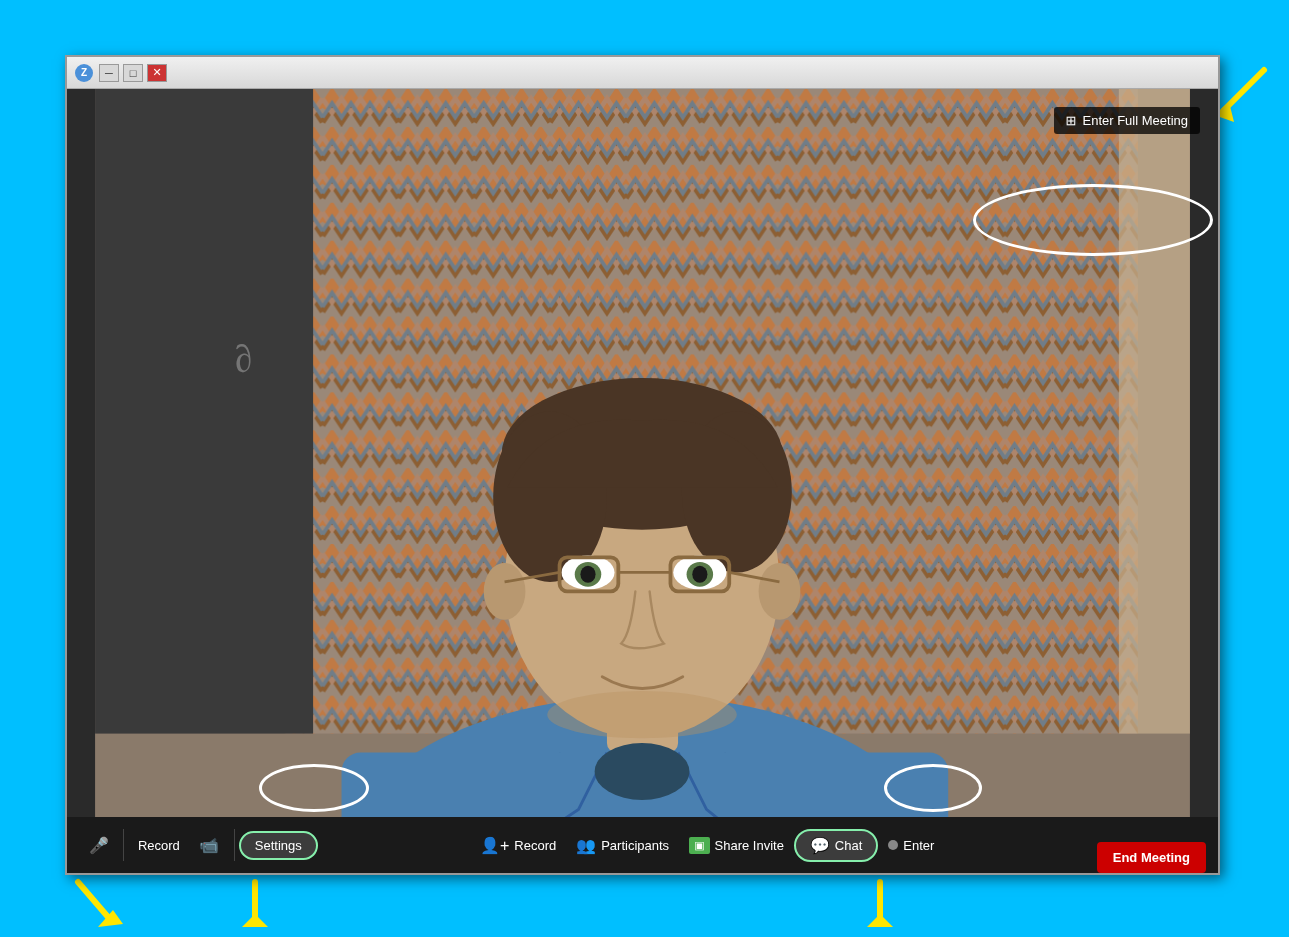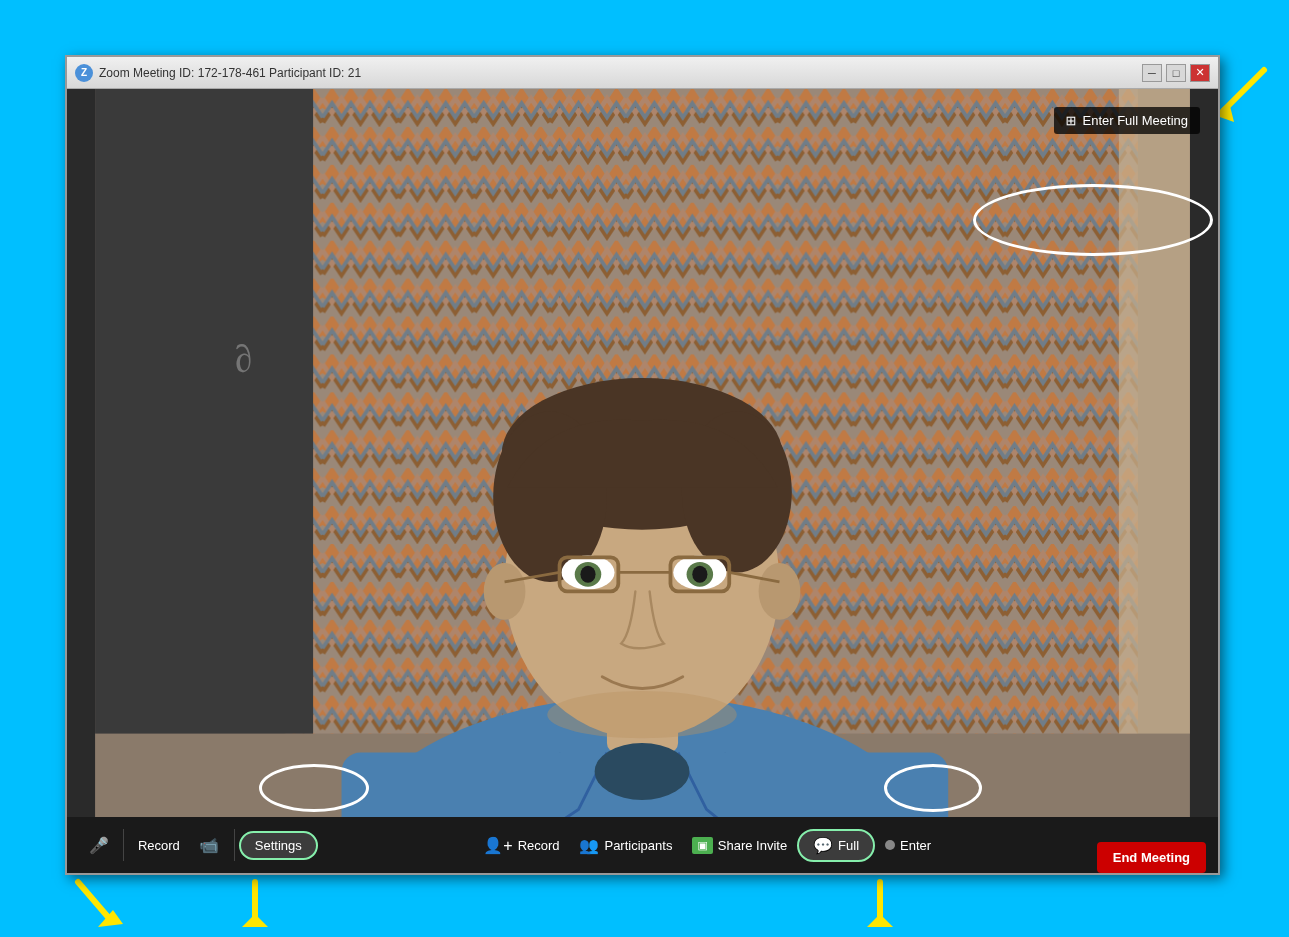--- a/index.html
+++ b/index.html
@@ -212,21 +212,20 @@
   <svg style="position:absolute; bottom:5px; left:845px; z-index:2;" width="70" height="60" viewBox="0 0 70 60">
     <line x1="35" y1="10" x2="35" y2="45" stroke="#FFE600" stroke-width="6" stroke-linecap="round"></line>
     <polygon points="22,55 35,42 48,55" fill="#FFE600"></polygon>
   </svg>
 </div>
 
 <div class="zoom-window">
 
   <div class="title-bar">
     <div class="title-bar-icon">Z</div>
-    <span class="title-bar-text">Zoom Meeting ID: 172-178-461 Participant ID: 21</span>
     <div class="title-bar-controls">
       <div class="title-btn">─</div>
       <div class="title-btn">□</div>
       <div class="title-btn close">✕</div>
     </div>
   </div>
 
   <div class="video-area">
     
     
@@ -352,21 +351,21 @@
       <span>Participants</span>
     </div>
 
     <div class="toolbar-item">
       <span class="share-screen-icon">▣</span>
       <span>Share Invite</span>
     </div>
 
     <div class="toolbar-item highlighted">
       <span class="toolbar-icon">💬</span>
-      <span>Full</span>
+      <span>Chat</span>
     </div>
 
     <div class="toolbar-item">
       <span class="record-dot"></span>
       <span>Enter</span>
     </div>
 
     <div class="toolbar-spacer"></div>
 
     <button class="end-meeting-btn">End Meeting</button>

